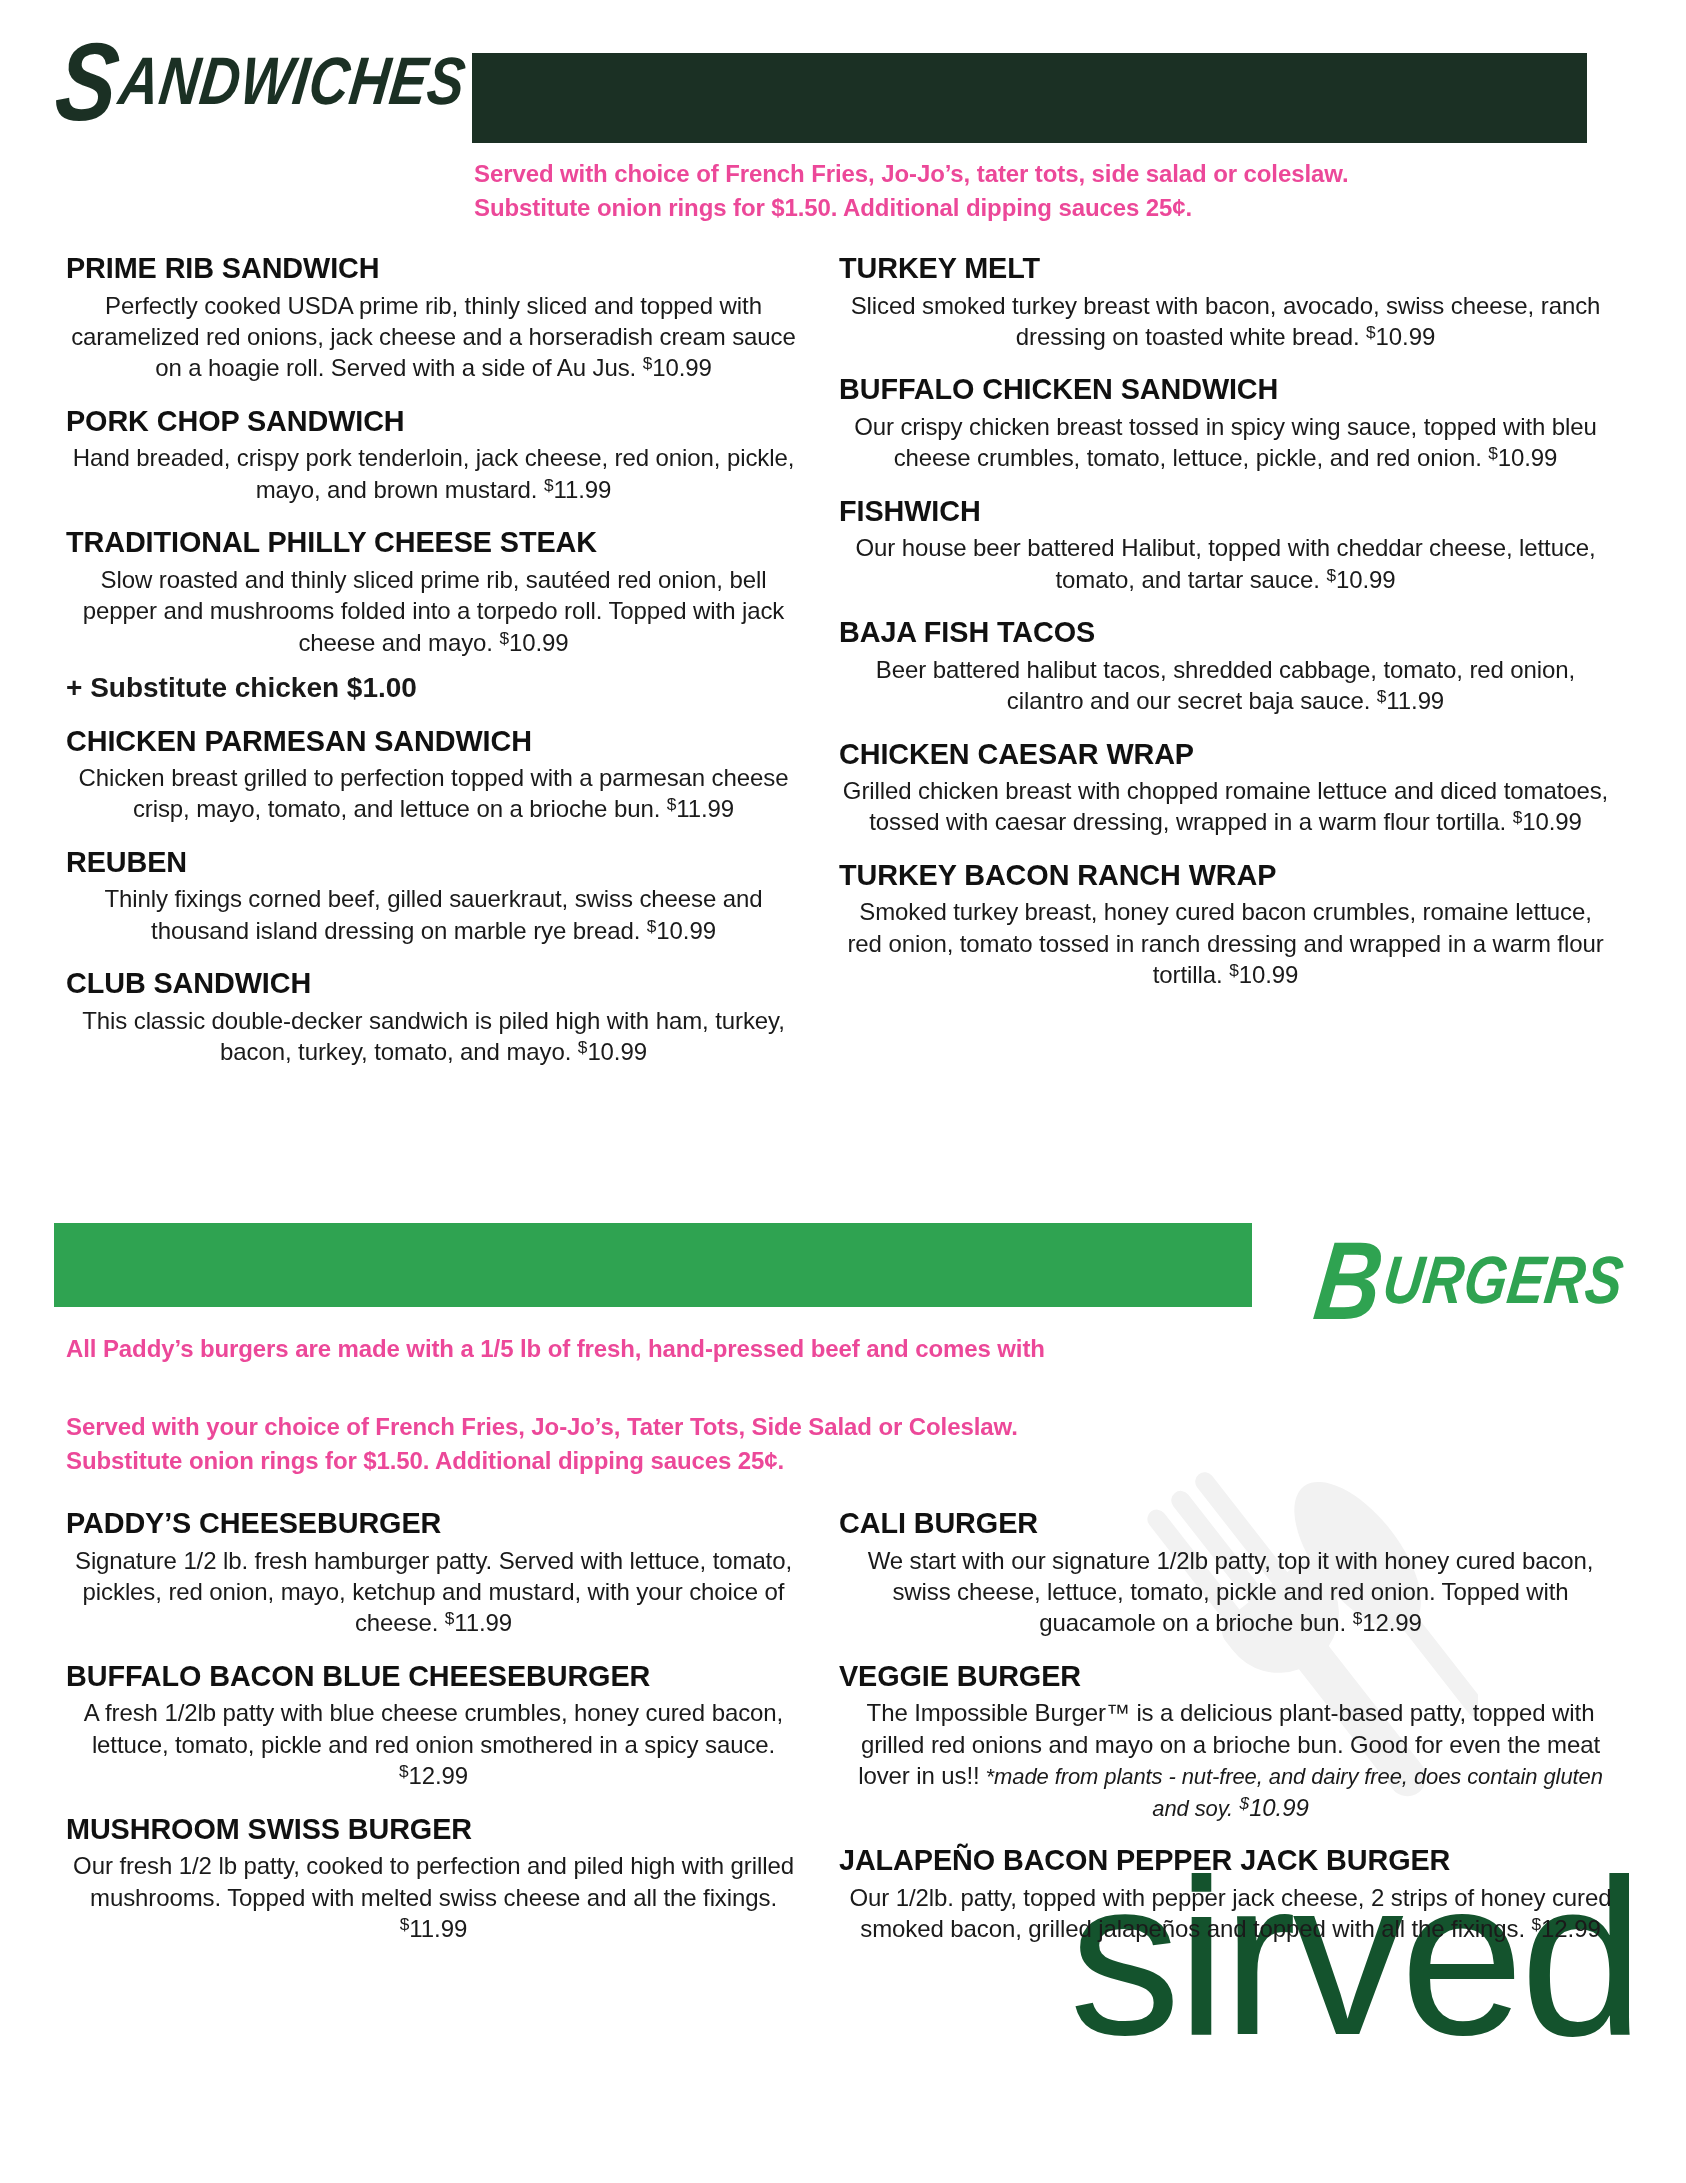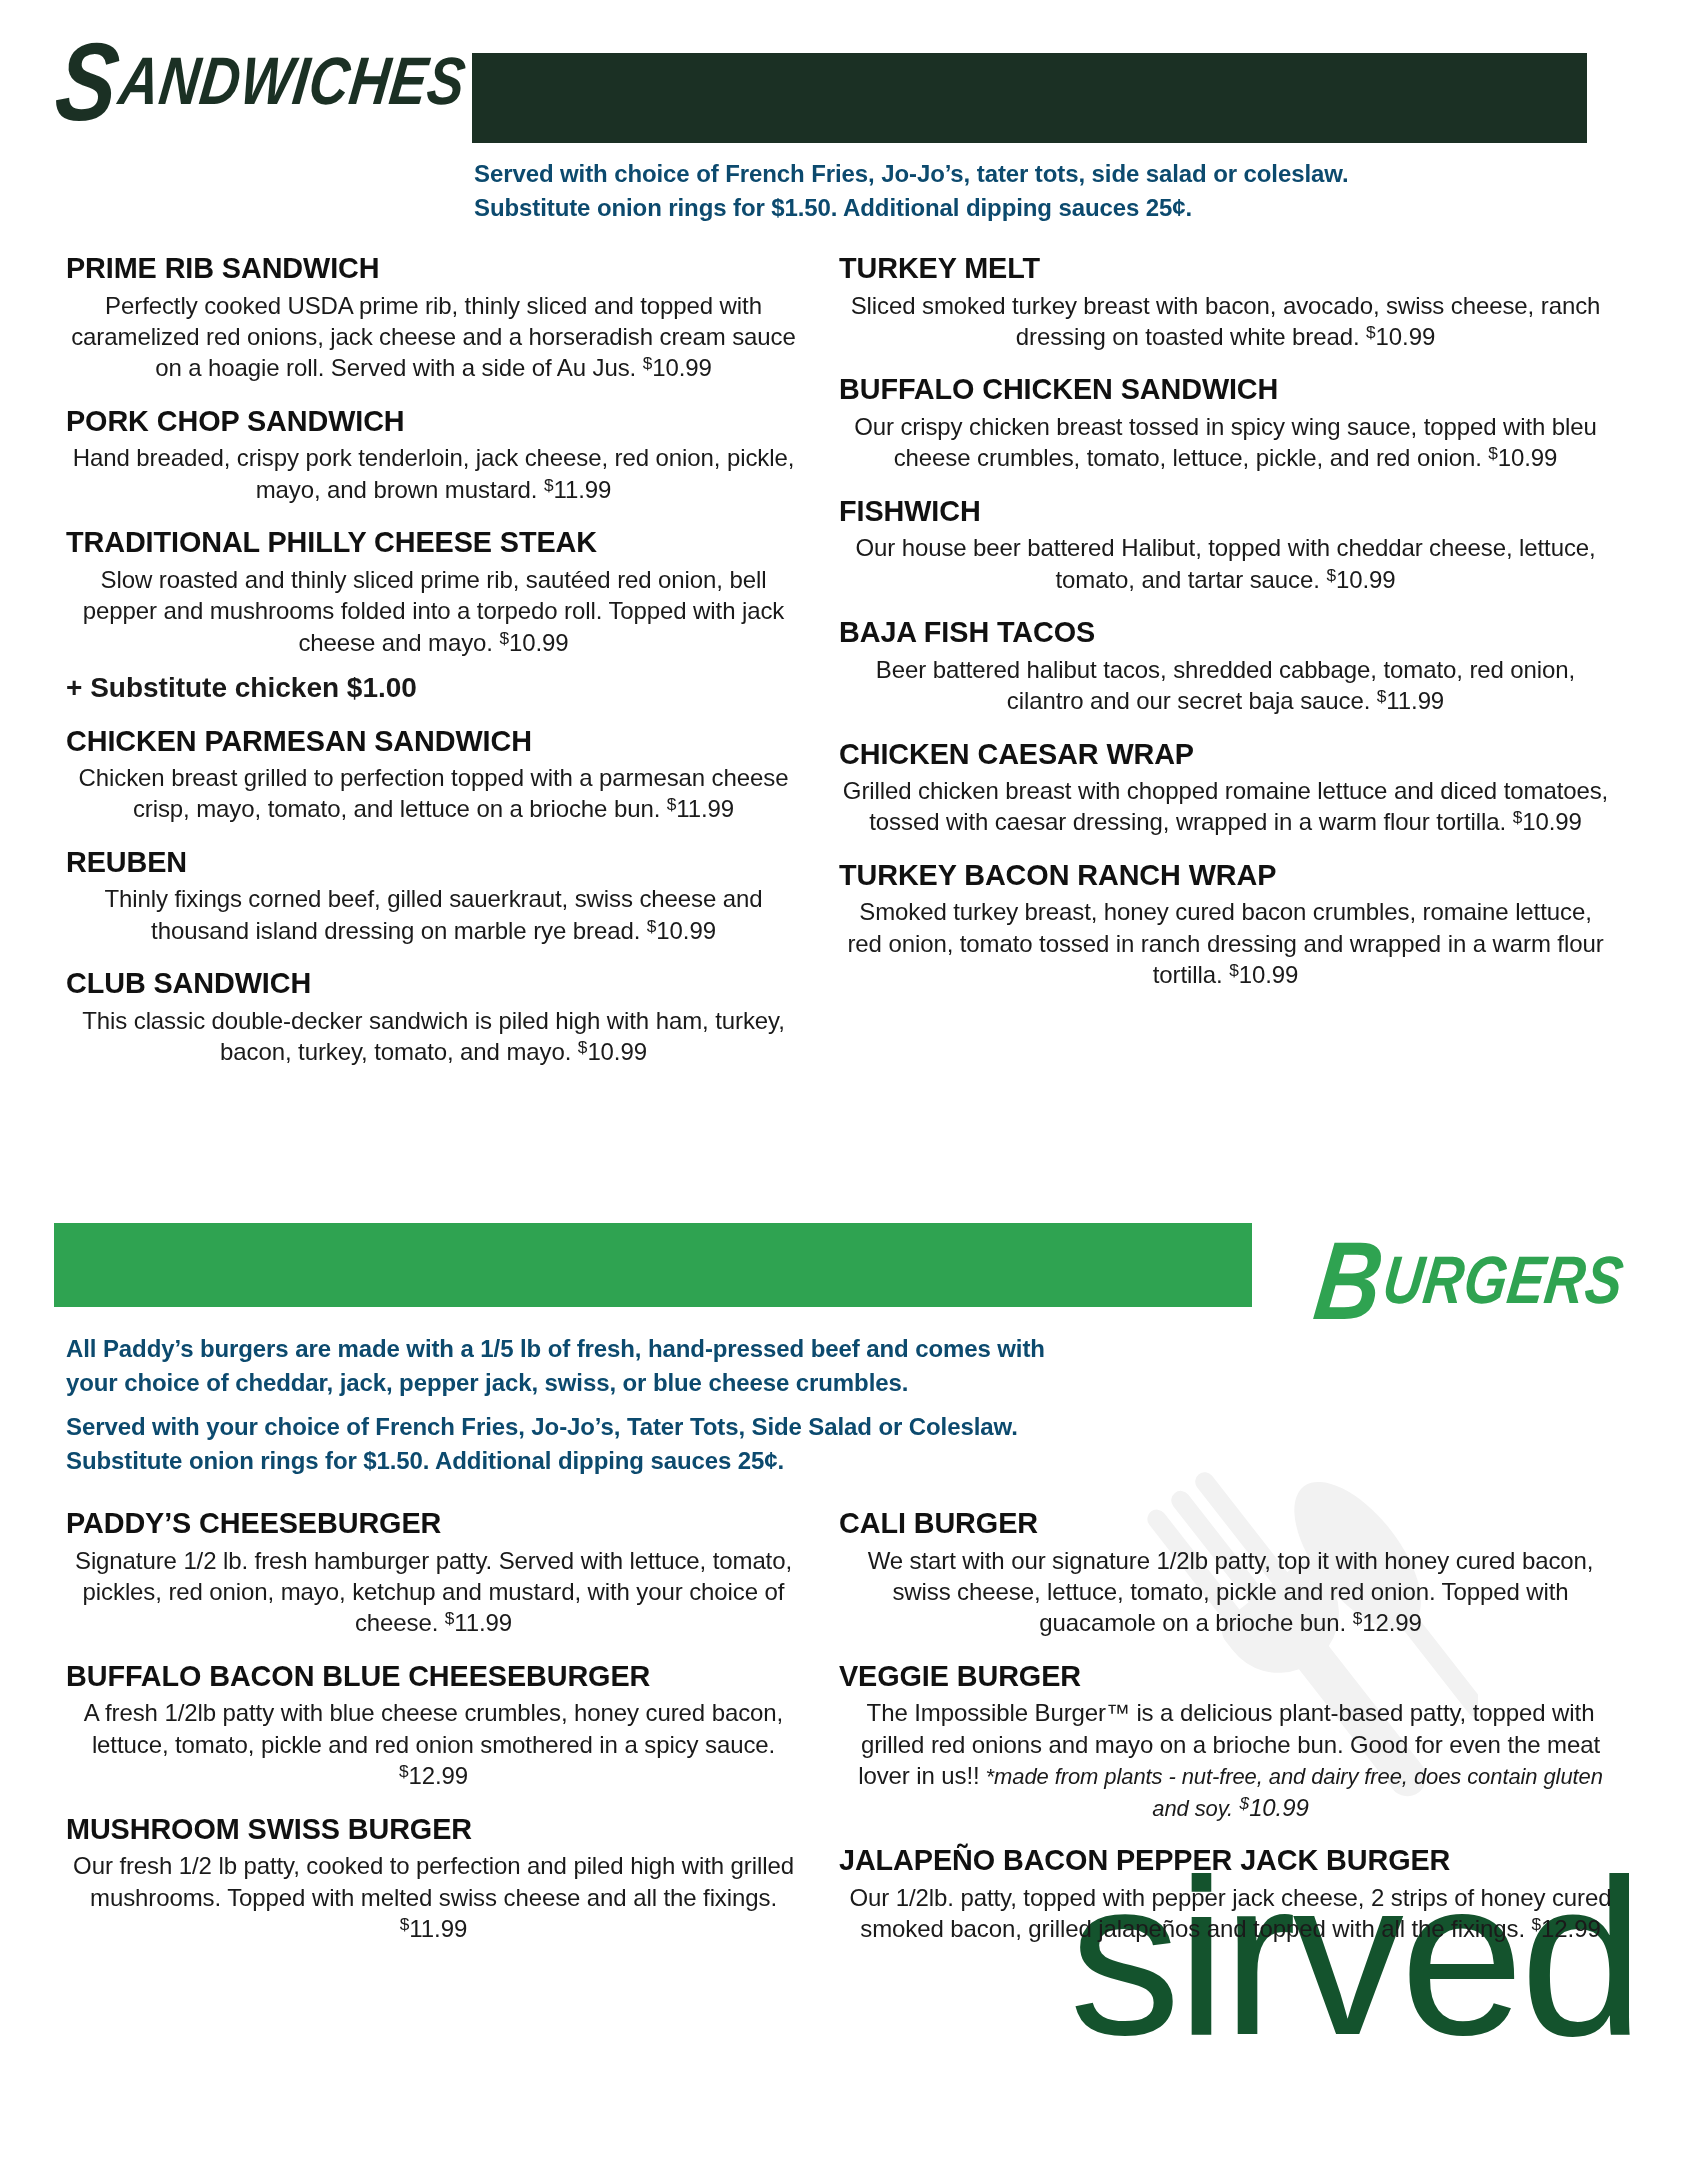--- a/index.html
+++ b/index.html
@@ -103,21 +103,21 @@
     z-index: 1;
   }
 
   
   .intro {
     position: absolute;
     z-index: 2;
     font-size: 24px;
     line-height: 1.40;
     font-weight: 600;
-    color: #0c4a6e;
+    color: #ec4899;
     letter-spacing: -0.1px;
   }
   #sandwich-intro {
     left: 474px;
     top: 157px;
     width: 1147px;
   }
   #burger-intro-1 {
     left: 66px;
     top: 1332px;
@@ -260,21 +260,20 @@
         <div class="item-name">TURKEY BACON RANCH WRAP</div>
         <p class="item-desc"><span>Smoked turkey breast, honey cured bacon crumbles, romaine lettuce, red onion, tomato tossed in ranch dressing and wrapped in a warm flour tortilla.</span><span class="price"> <sup>$</sup><span>10.99</span></span></p>
       </div>
     </div>
 
   <div class="band-green"></div>
   <div class="script-title" id="burgers-title"><span class="cap">B</span><span>URGERS</span></div>
 
   <div class="intro" id="burger-intro-1">
     <p>All Paddy’s burgers are made with a 1/5 lb of fresh, hand-pressed beef and comes with</p>
-    <p>your choice of cheddar, jack, pepper jack, swiss, or blue cheese crumbles.</p>
   </div>
   <div class="intro" id="burger-intro-2">
     <p>Served with your choice of French Fries, Jo-Jo’s, Tater Tots, Side Salad or Coleslaw.</p>
     <p>Substitute onion rings for $1.50.  Additional dipping sauces 25¢.</p>
   </div>
 
   <div class="col" id="burg-col-left">
       <div class="item">
         <div class="item-name">PADDY’S CHEESEBURGER</div>
         <p class="item-desc"><span>Signature 1/2 lb. fresh hamburger patty. Served with lettuce, tomato, pickles, red onion, mayo, ketchup and mustard, with your choice of cheese.</span><span class="price"> <sup>$</sup><span>11.99</span></span></p>

